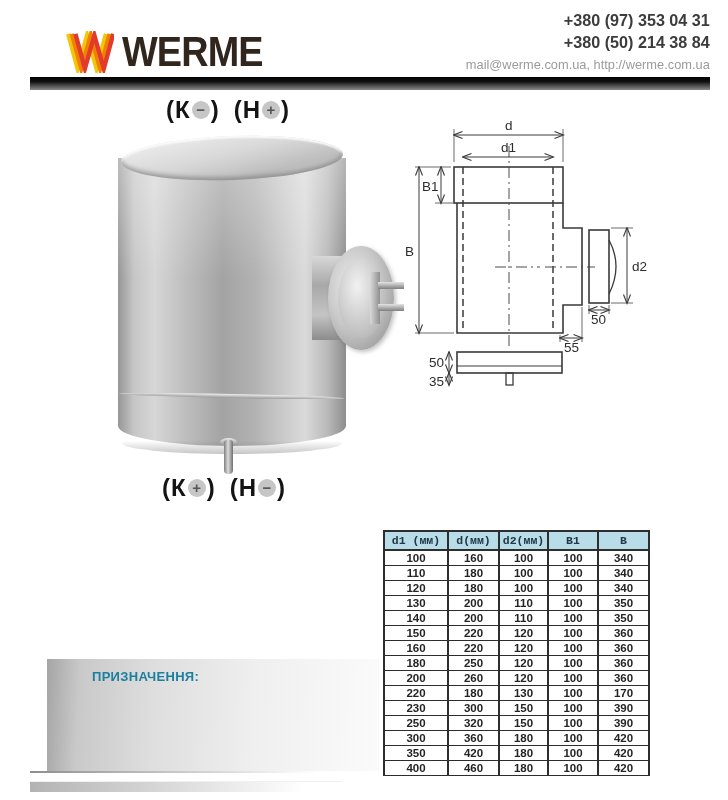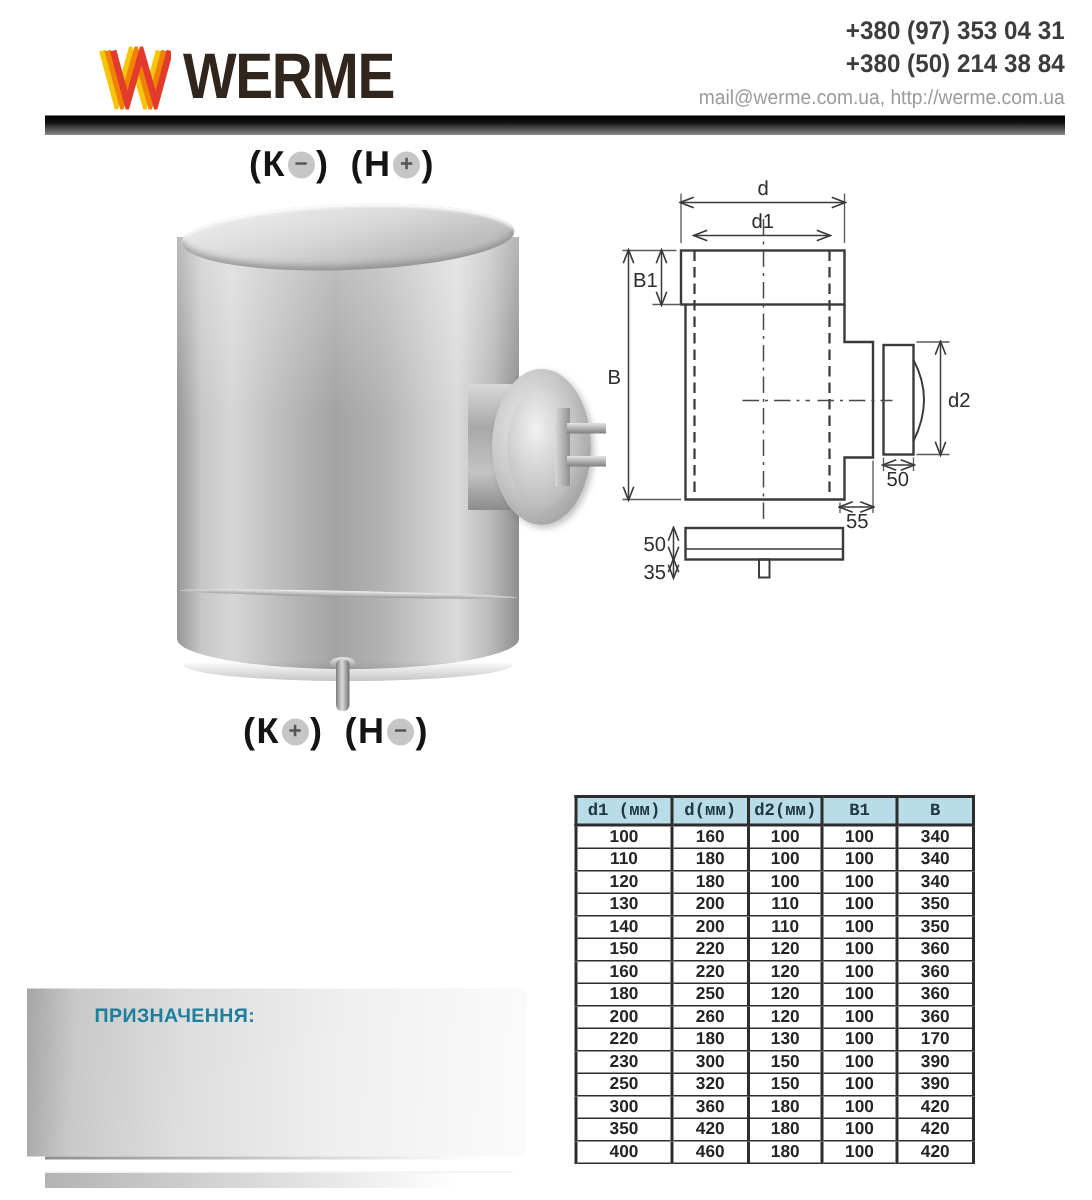--- a/index.html
+++ b/index.html
@@ -80,21 +80,21 @@
                 height:17px;border:2px solid #2d2d2d;padding:0;text-align:center;font-family:Liberation Mono, monospace;}
   table.spec td{font-size:11.5px;font-weight:bold;color:#242424;text-align:center;
                 height:14px;line-height:14px;padding:0;
                 border-left:2px solid #2d2d2d;border-right:2px solid #2d2d2d;
                 border-top:1.5px solid #2d2d2d;border-bottom:1.5px solid #2d2d2d;}
   table.spec col.c1{width:64px;} table.spec col.c2{width:51px;}
   table.spec col.c3{width:49px;} table.spec col.c4{width:50px;}
   table.spec col.c5{width:51px;}
 
   
-  .purpose{position:absolute;left:18px;top:659px;width:333px;height:112px;
+  .purpose{position:absolute;left:47px;top:659px;width:333px;height:112px;
            background:linear-gradient(93deg,#a5a5a5 0%,#c9c9c9 10%,#dedede 32%,
                       #efefef 62%,#fbfbfb 100%);}
   .purpose-heading{margin:10px 0 4px 45px;font-size:13px;font-weight:bold;
                    color:#1b7f9e;letter-spacing:.3px;}
   .purpose-body{margin-left:45px;width:243px;font-size:13.5px;line-height:18.5px;color:#4c4c4c;}
   .purpose-line{position:absolute;left:30px;top:771px;width:302px;height:2px;
                 background:linear-gradient(to right,#8e8e8e,rgba(255,255,255,0) 95%);}
   .purpose-strip{position:absolute;left:30px;top:781px;width:312px;height:10px;
                  background:linear-gradient(to right,#b3b3b3,#ffffff 88%);
                  border-top:1px solid #f0f0f0;}

